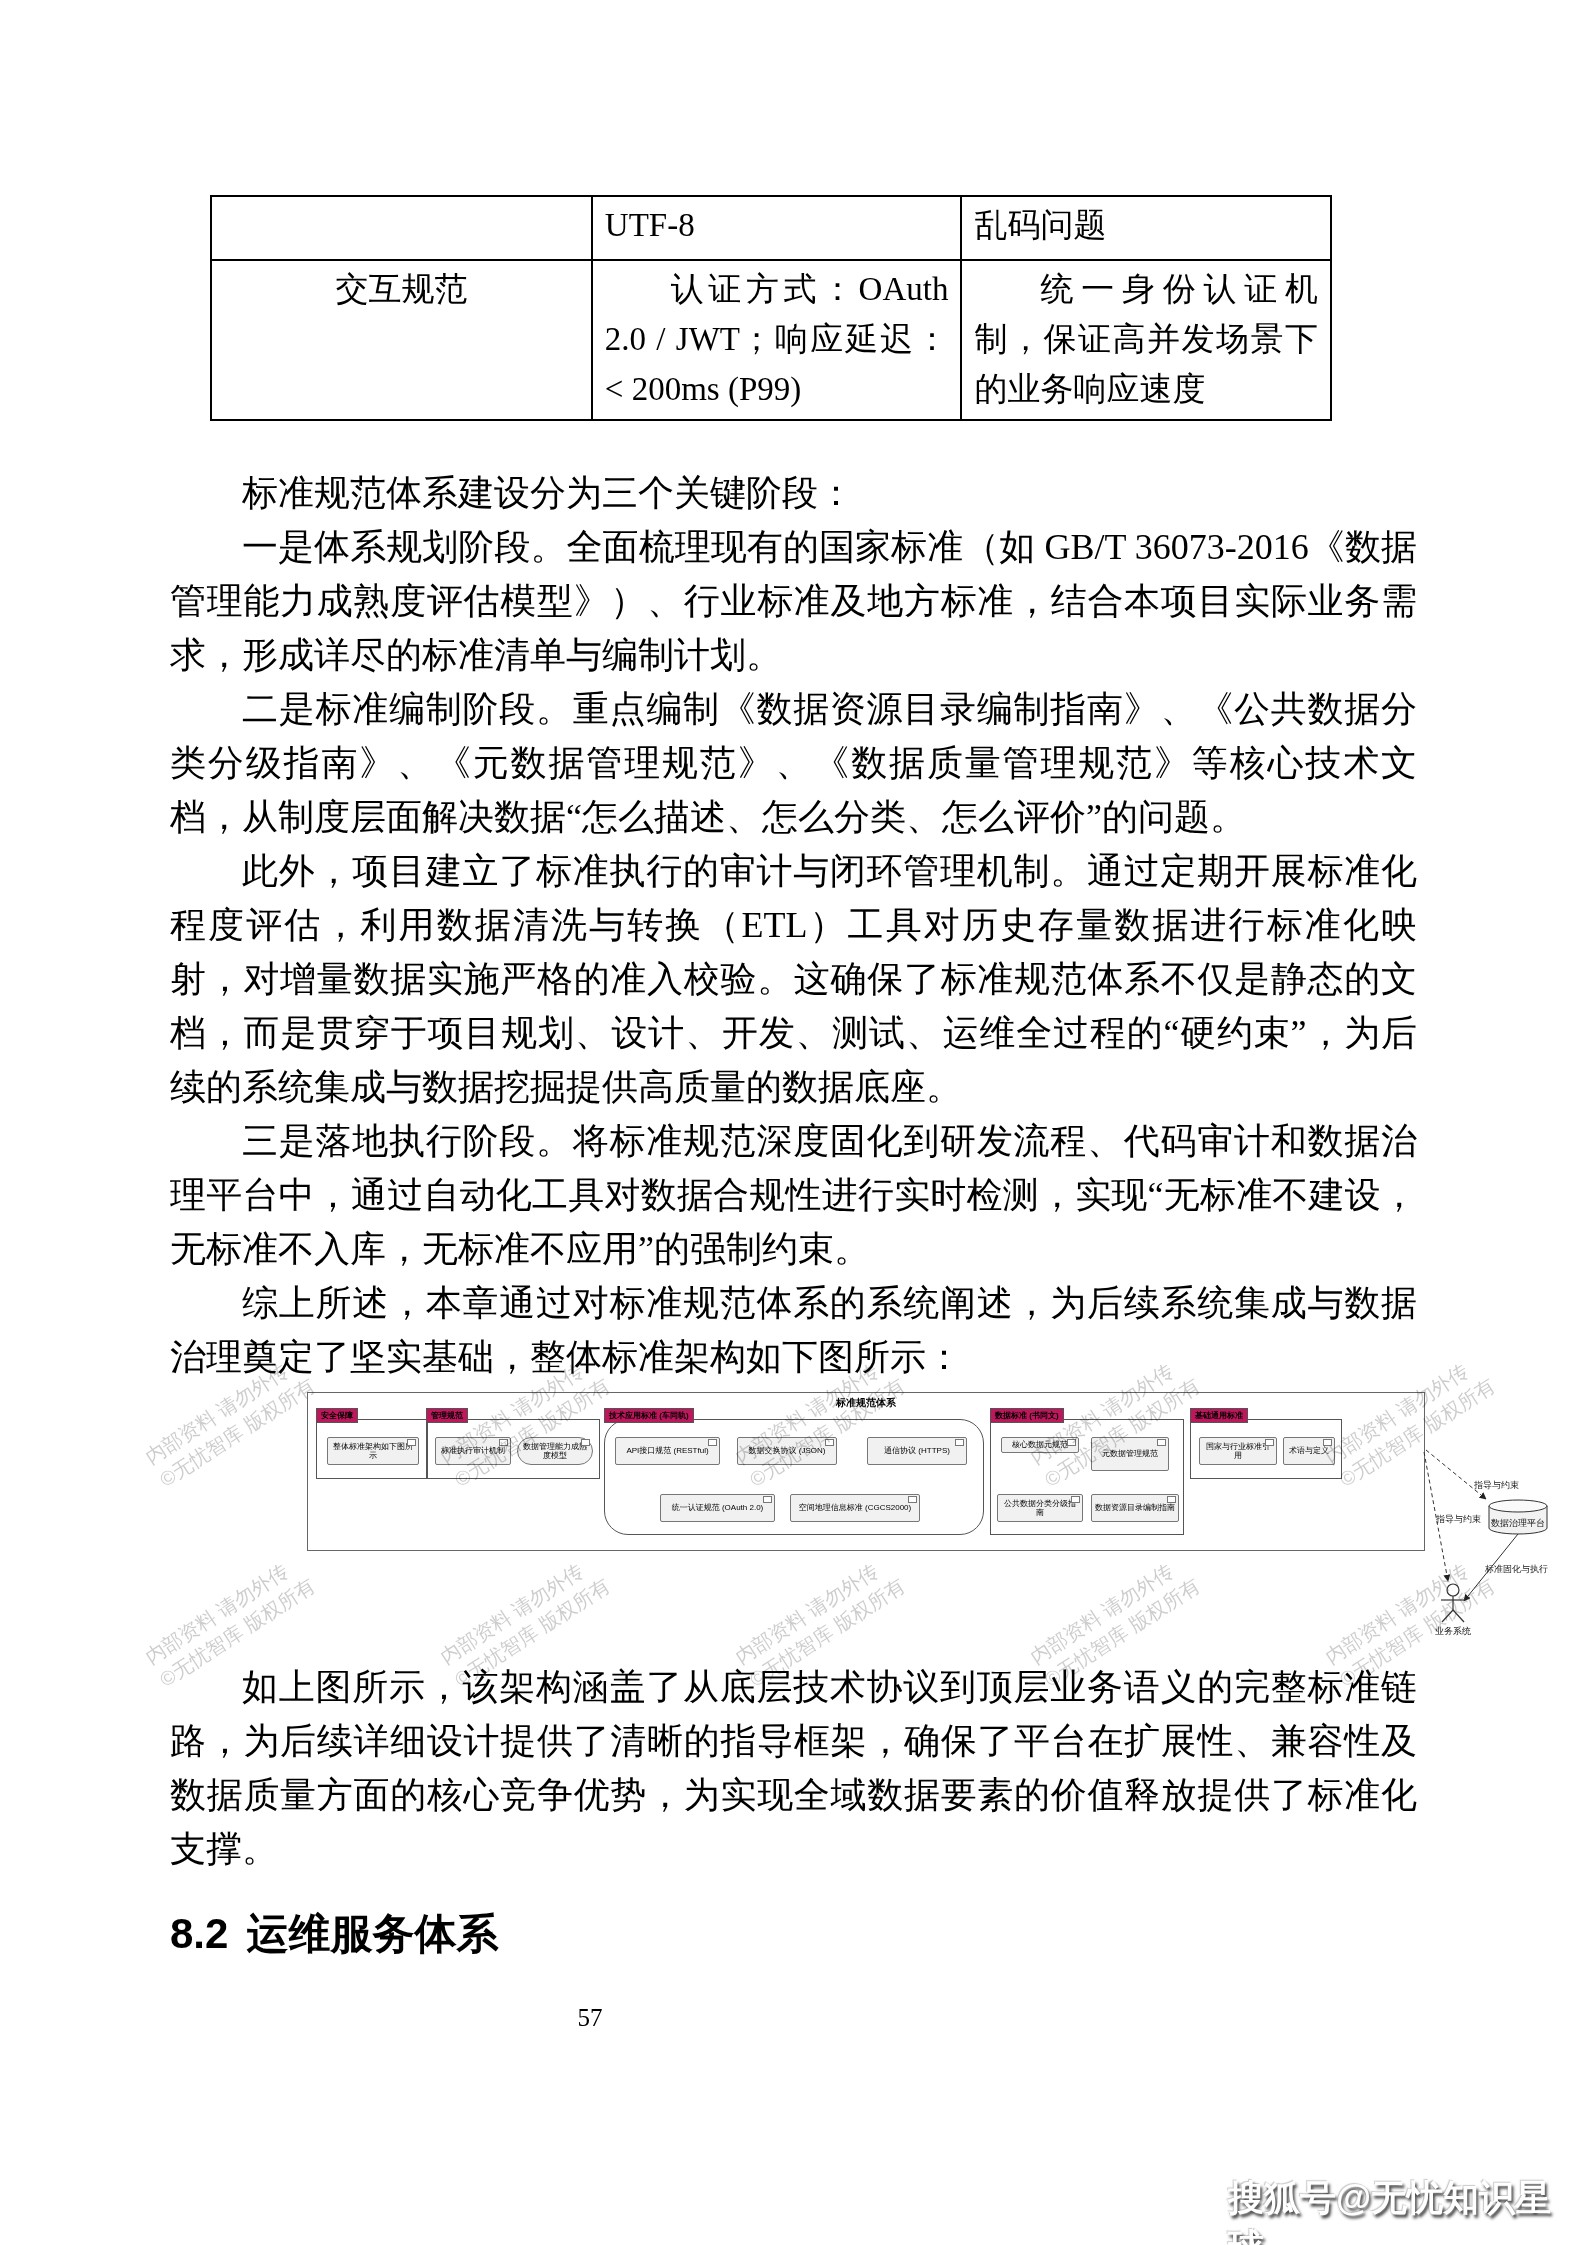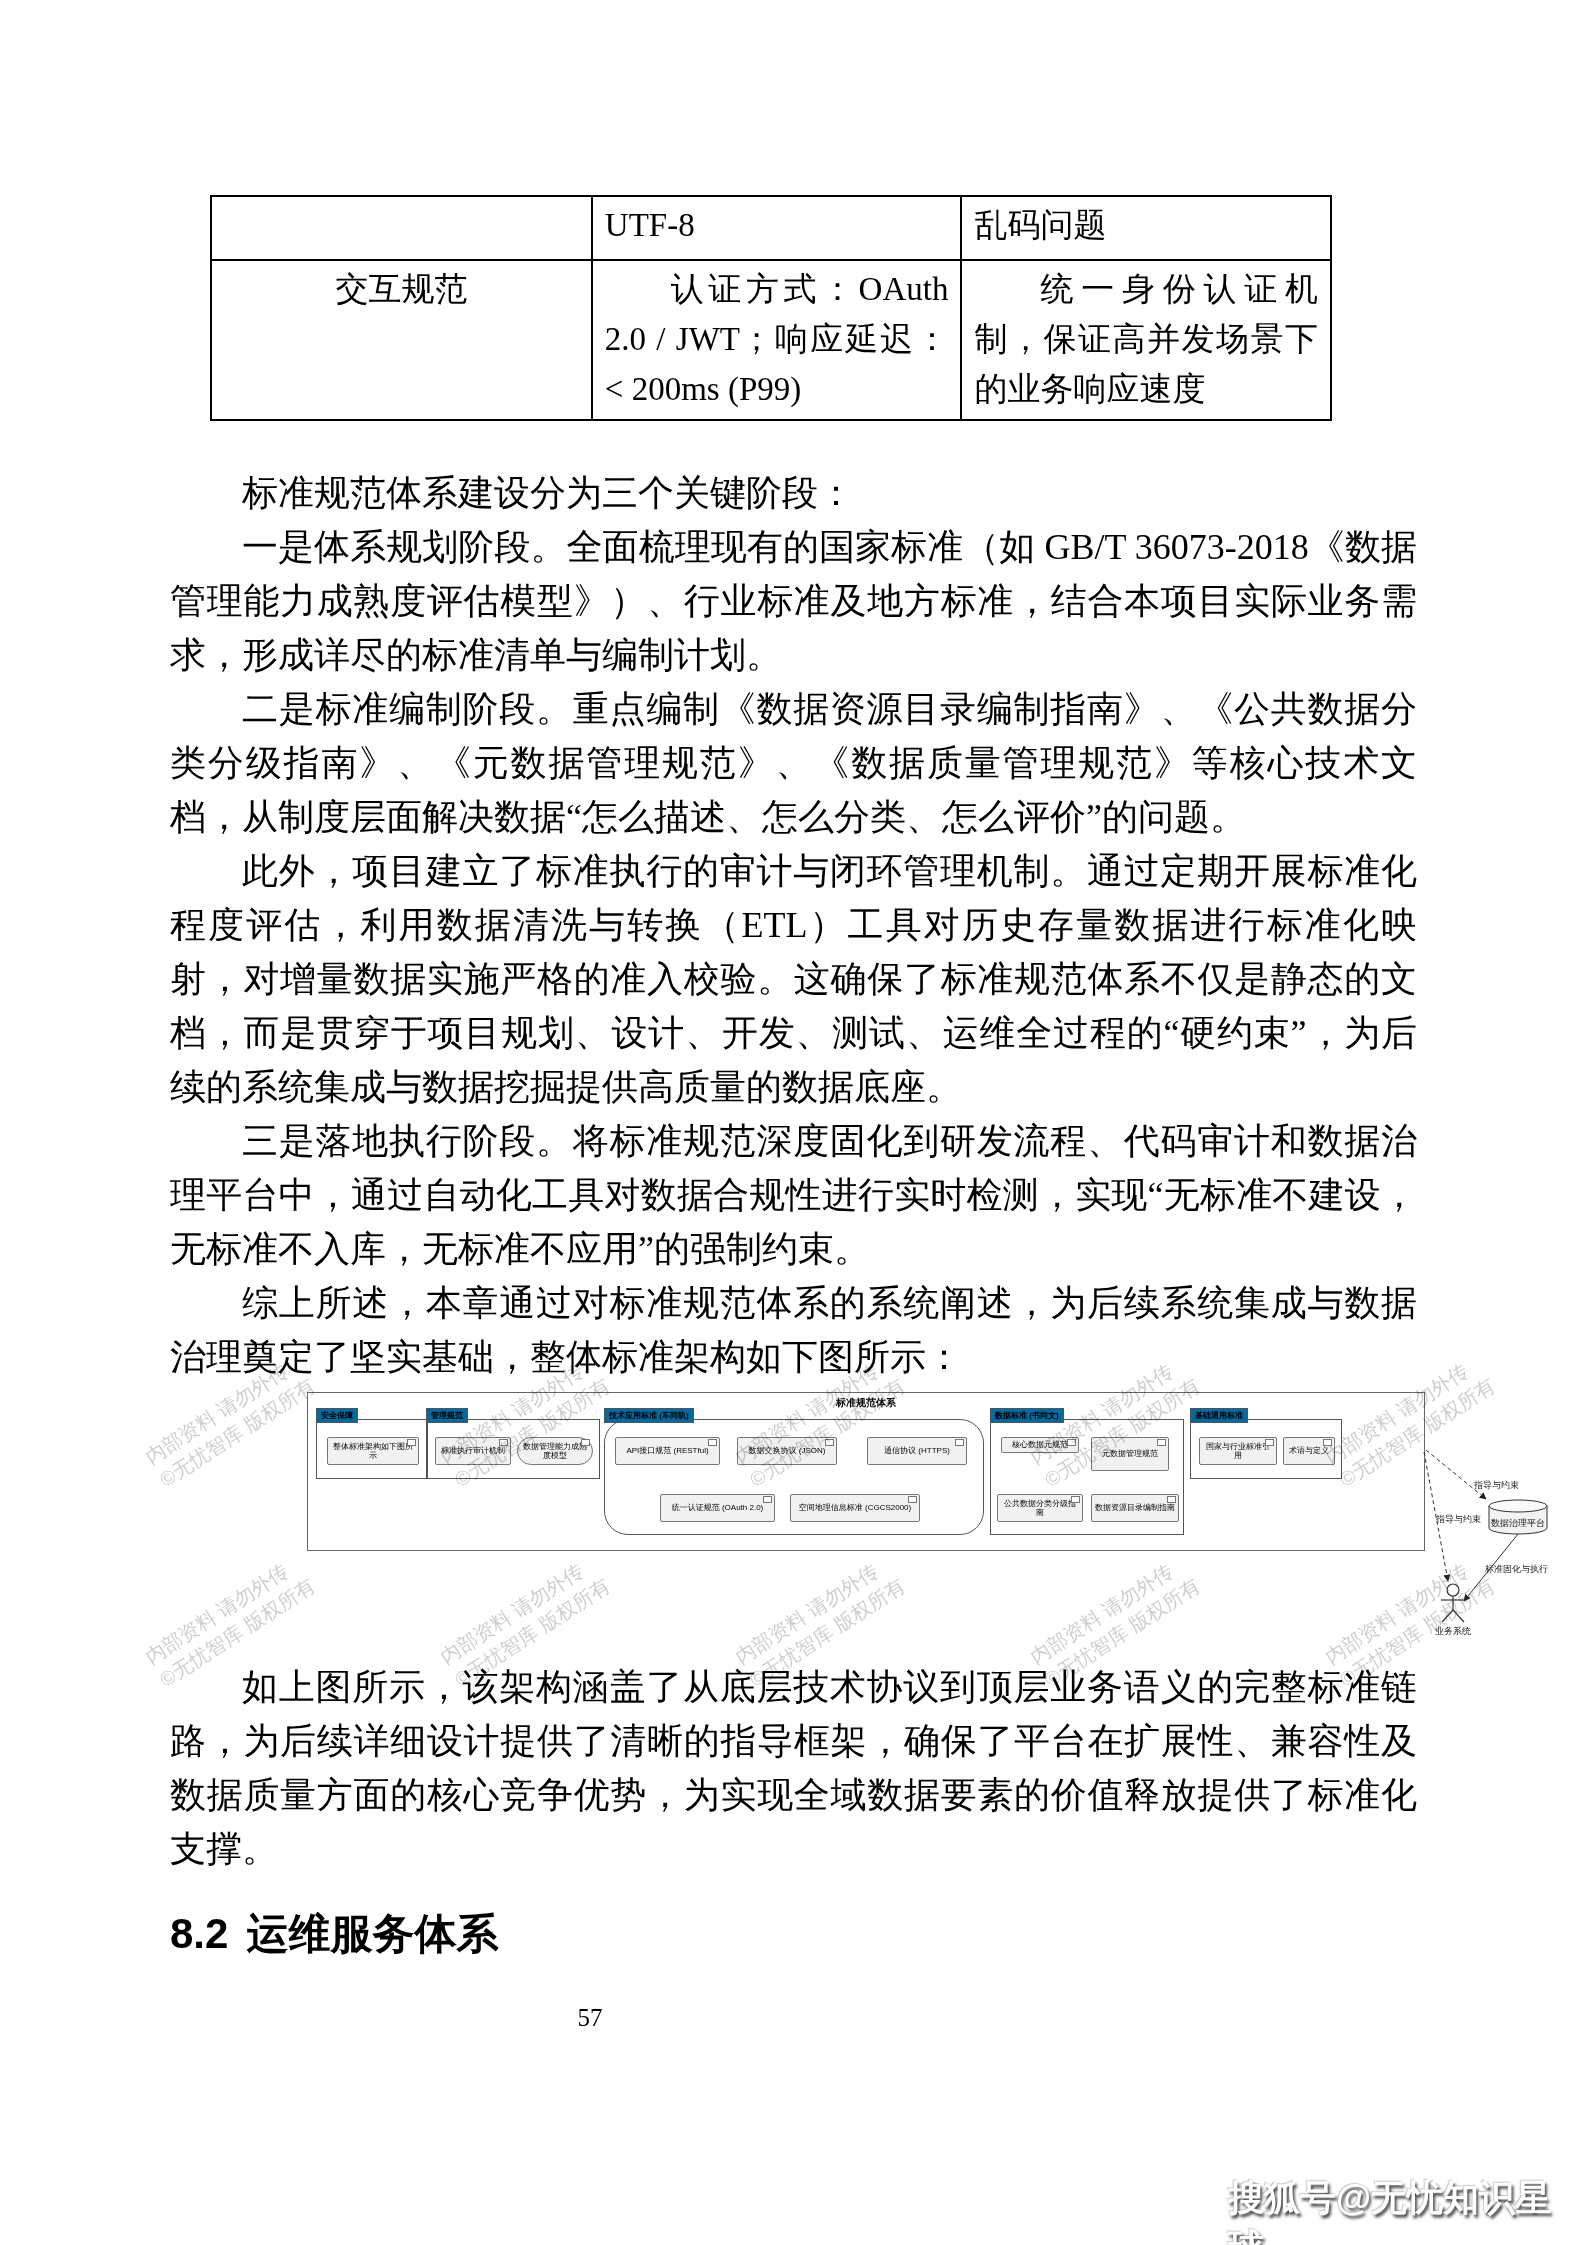--- a/index.html
+++ b/index.html
@@ -29,21 +29,21 @@
       font-size:20px;line-height:27px;color:rgba(0,0,0,0.20);white-space:nowrap;
       transform:rotate(-33deg);transform-origin:0 0;pointer-events:none;}
 
   
   .diagram{position:absolute;left:307px;top:1392px;width:1116px;height:157px;
            border:1px solid #666;background:#fff;z-index:2;
            font-family:"Liberation Sans","DejaVu Sans",sans-serif;}
   .dg-title{position:absolute;top:3px;left:50%;transform:translateX(-50%);
             font-size:10px;font-weight:bold;z-index:4;}
   .pkg{position:absolute;border:1px solid #555;background:transparent;}
-  .pkg .tab{position:absolute;top:-12px;left:-1px;background:#0369a1;border:1px solid #555;
+  .pkg .tab{position:absolute;top:-12px;left:-1px;background:#be185d;border:1px solid #555;
             font-size:8px;font-weight:bold;padding:1px 4px;white-space:nowrap;z-index:4;}
   .item{position:absolute;background:#f1f1f1;border:1px solid #777;border-radius:2px;
         font-size:8px;line-height:1.15;display:flex;align-items:center;justify-content:center;
         text-align:center;padding:1px 3px;box-sizing:border-box;z-index:4;}
   .comp{position:absolute;top:1px;right:2px;width:7px;height:5px;border:1px solid #777;
         background:#fff;}
   .annot{position:absolute;left:1390px;top:1400px;z-index:4;overflow:visible;}
 
   
   .heading{position:absolute;left:170px;top:1906px;margin:0;font-size:42px;font-weight:bold;
@@ -69,21 +69,21 @@
     <tr class="row2">
       <td class="col1 cell-label">交互规范</td>
       <td class="col2 cell-indent">认证方式：OAuth 2.0 / JWT；响应延迟：&lt; 200ms (P99)</td>
       <td class="col3 cell-indent">统一身份认证机制，保证高并发场景下的业务响应速度</td>
     </tr>
   </tbody>
     </table>
 
   <div class="body-text bt-1">
     <p>标准规范体系建设分为三个关键阶段：</p>
-    <p>一是体系规划阶段。全面梳理现有的国家标准（如 GB/T 36073-2018《数据管理能力成熟度评估模型》）、行业标准及地方标准，结合本项目实际业务需求，形成详尽的标准清单与编制计划。</p>
+    <p>一是体系规划阶段。全面梳理现有的国家标准（如 GB/T 36073-2016《数据管理能力成熟度评估模型》）、行业标准及地方标准，结合本项目实际业务需求，形成详尽的标准清单与编制计划。</p>
     <p>二是标准编制阶段。重点编制《数据资源目录编制指南》、《公共数据分类分级指南》、《元数据管理规范》、《数据质量管理规范》等核心技术文档，从制度层面解决数据“怎么描述、怎么分类、怎么评价”的问题。</p>
     <p>此外，项目建立了标准执行的审计与闭环管理机制。通过定期开展标准化程度评估，利用数据清洗与转换（ETL）工具对历史存量数据进行标准化映射，对增量数据实施严格的准入校验。这确保了标准规范体系不仅是静态的文档，而是贯穿于项目规划、设计、开发、测试、运维全过程的“硬约束”，为后续的系统集成与数据挖掘提供高质量的数据底座。</p>
     <p>三是落地执行阶段。将标准规范深度固化到研发流程、代码审计和数据治理平台中，通过自动化工具对数据合规性进行实时检测，实现“无标准不建设，无标准不入库，无标准不应用”的强制约束。</p>
     <p>综上所述，本章通过对标准规范体系的系统阐述，为后续系统集成与数据治理奠定了坚实基础，整体标准架构如下图所示：</p>
   </div>
 
   <div class="wm" style="left:140px;top:1448px;">
     <div>内部资料 请勿外传</div>
       <div>©无忧智库 版权所有</div>
     </div>

